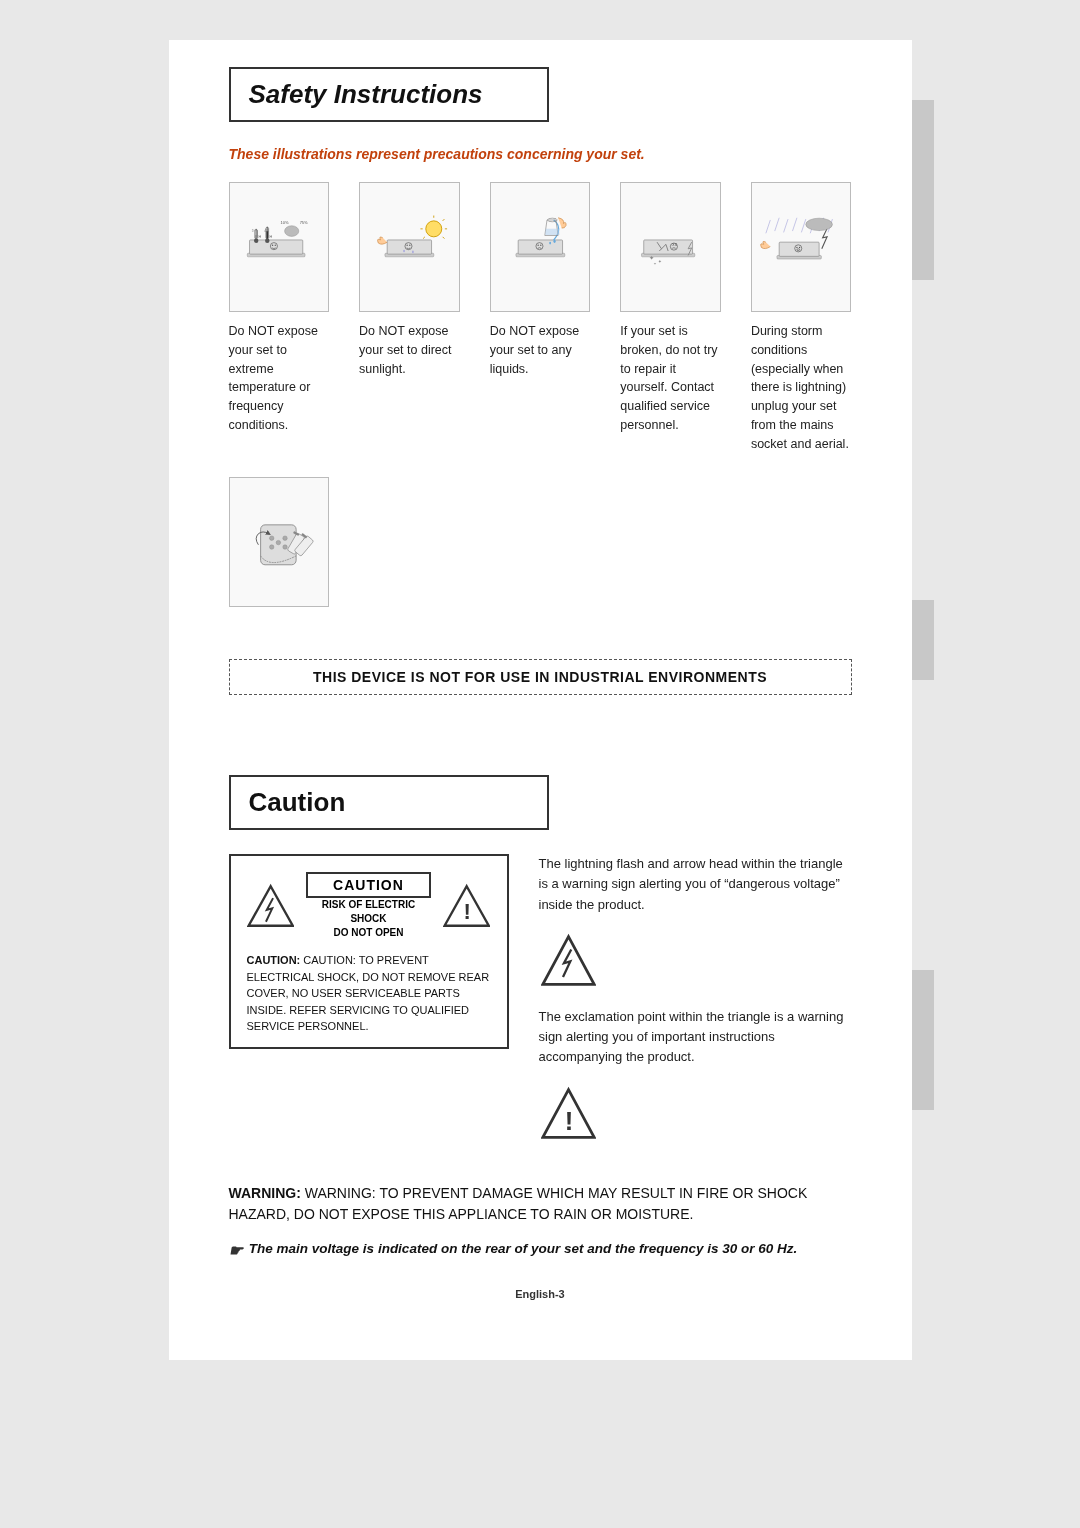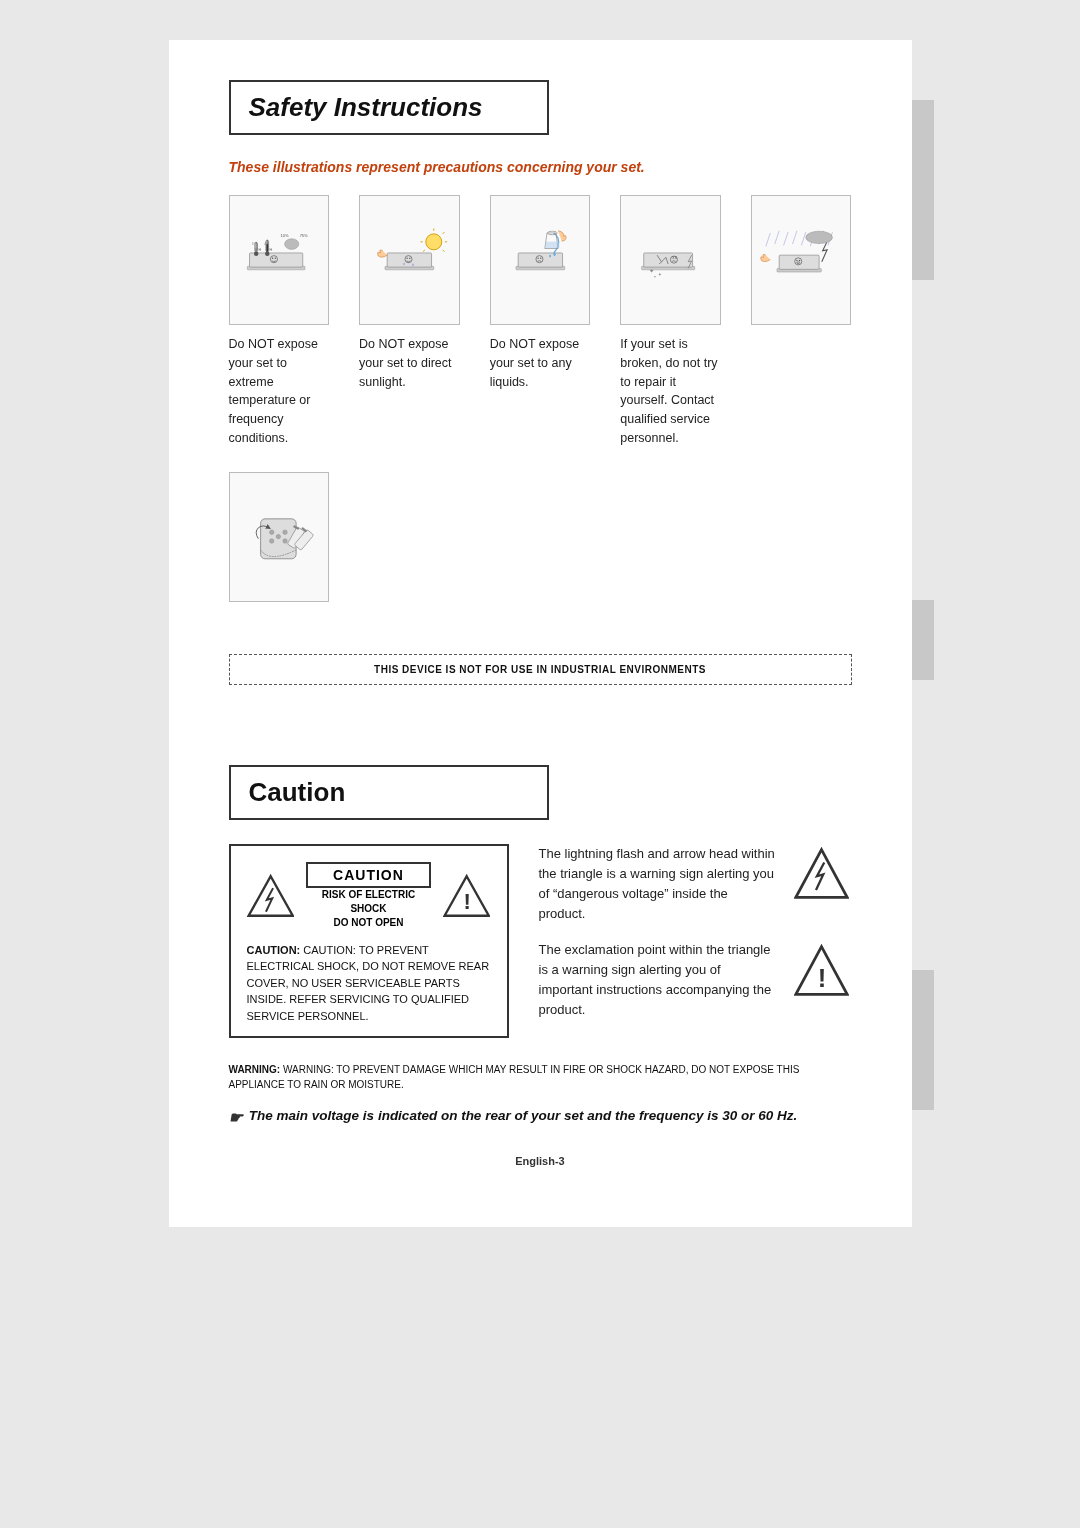--- a/index.html
+++ b/index.html
@@ -9,21 +9,21 @@
       background: #e8e8e8;
       font-family: Arial, sans-serif;
       display: flex;
       justify-content: center;
       align-items: flex-start;
       padding: 40px 0;
     }
     .page {
       width: 743px;
       background: #fff;
-      padding: 40px 60px 60px 60px;
+      padding: 27px 60px 60px 60px;
       position: relative;
     }
     
     .section-header {
       border: 2px solid #333;
       padding: 10px 18px;
       margin-bottom: 24px;
       display: inline-block;
       min-width: 320px;
     }
@@ -84,21 +84,21 @@
     
     .industrial-warning {
       border: 1.5px dashed #555;
       padding: 9px 20px;
       text-align: center;
       margin: 18px auto 40px auto;
       display: inline-block;
       width: 100%;
     }
     .industrial-warning p {
-      font-size: 10px;
+      font-size: 14px;
       font-weight: bold;
       letter-spacing: 0.5px;
       color: #111;
     }
 
     
     .caution-section {
       margin-top: 10px;
     }
 
@@ -146,38 +146,39 @@
     }
 
     .caution-right {
       flex: 1;
     }
     .caution-right-row {
       display: flex;
       gap: 16px;
       align-items: flex-start;
       margin-bottom: 16px;
+      flex-direction: column;
     }
     .caution-right-text {
       font-size: 13px;
       color: #222;
       line-height: 1.55;
       flex: 1;
     }
     .triangle-icon {
       width: 60px;
       height: 60px;
       flex-shrink: 0;
       display: flex;
       align-items: center;
       justify-content: center;
     }
 
     .warning-line {
-      font-size: 10px;
+      font-size: 14px;
       color: #111;
       line-height: 1.5;
       margin-bottom: 16px;
     }
     .warning-line .bold {
       font-weight: bold;
     }
 
     .main-voltage {
       font-size: 13.5px;
@@ -378,20 +379,21 @@
           <line x1="150" y1="5" x2="140" y2="35" stroke="#aad" stroke-width="1.5"></line>
           <line x1="170" y1="8" x2="160" y2="38" stroke="#aad" stroke-width="1.5"></line>
 
           <path d="M160 25 L148 50 L158 48 L146 75" stroke="#555" stroke-width="2.5" fill="none"></path>
 
           <ellipse cx="140" cy="20" rx="30" ry="14" fill="#bbb" stroke="#888" stroke-width="1"></ellipse>
 
           <path d="M20 60 Q10 55 15 65 Q5 60 10 72 Q18 78 30 70" fill="#ffcc99" stroke="#cc8844" stroke-width="1.5"></path>
         </svg>
       </div>
+      <p class="caption">During storm conditions (especially when there is lightning) unplug your set from the mains socket and aerial.</p>
     </div>
 
     <div class="image-cell">
       <div class="illustration-box">
         <svg viewBox="0 0 200 140" xmlns="http://www.w3.org/2000/svg">
 
           <rect x="60" y="30" width="80" height="90" rx="10" fill="#ddd" stroke="#888" stroke-width="2"></rect>
 
           <circle cx="85" cy="60" r="5" fill="#aaa" stroke="#888" stroke-width="1"></circle>
           <circle cx="115" cy="60" r="5" fill="#aaa" stroke="#888" stroke-width="1"></circle>

